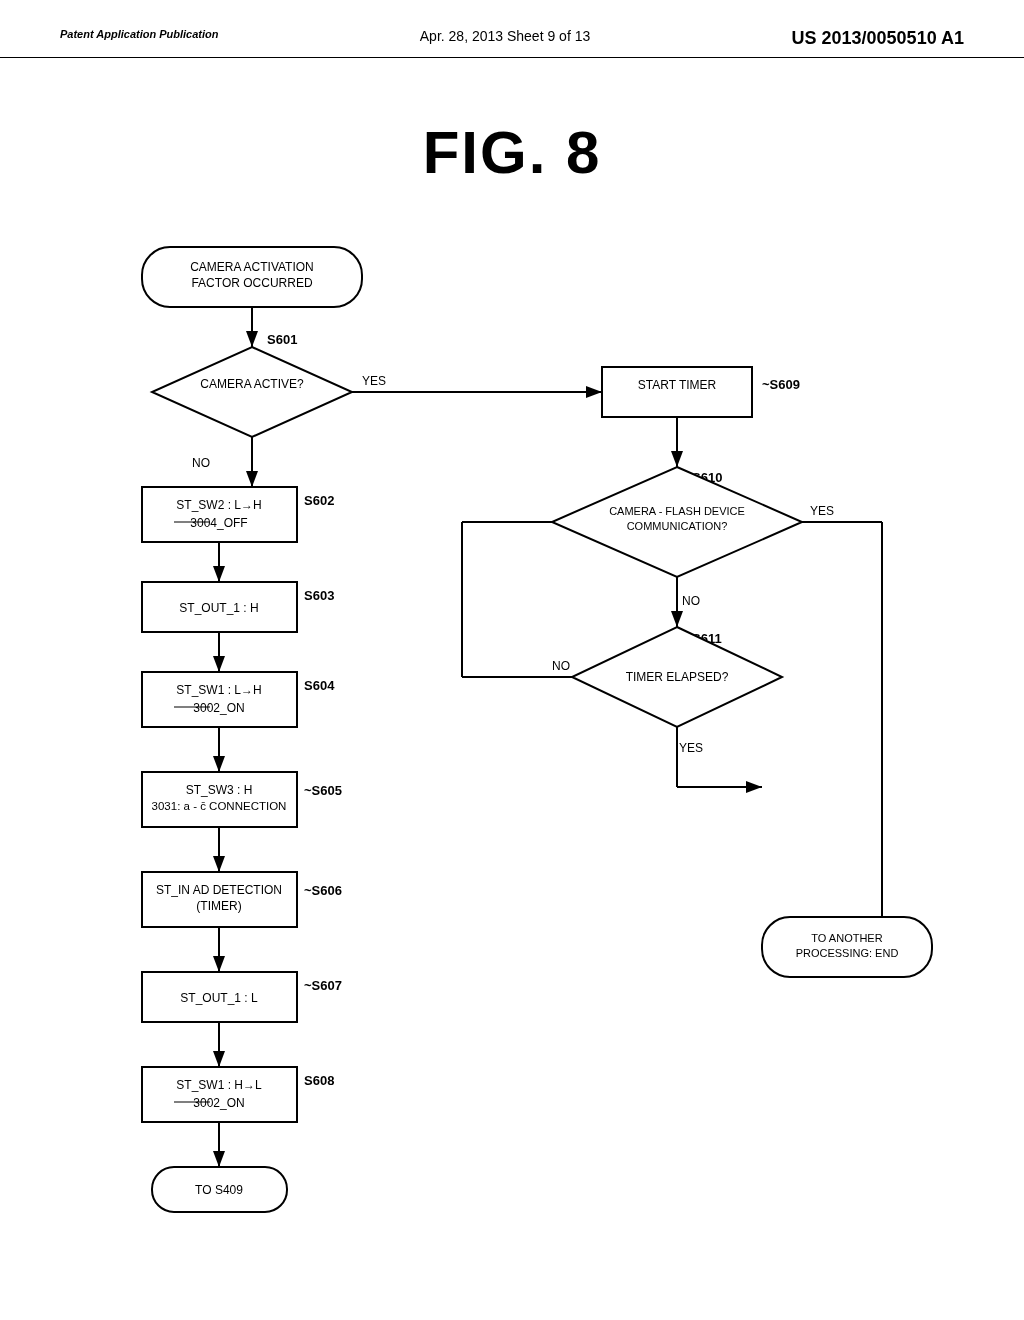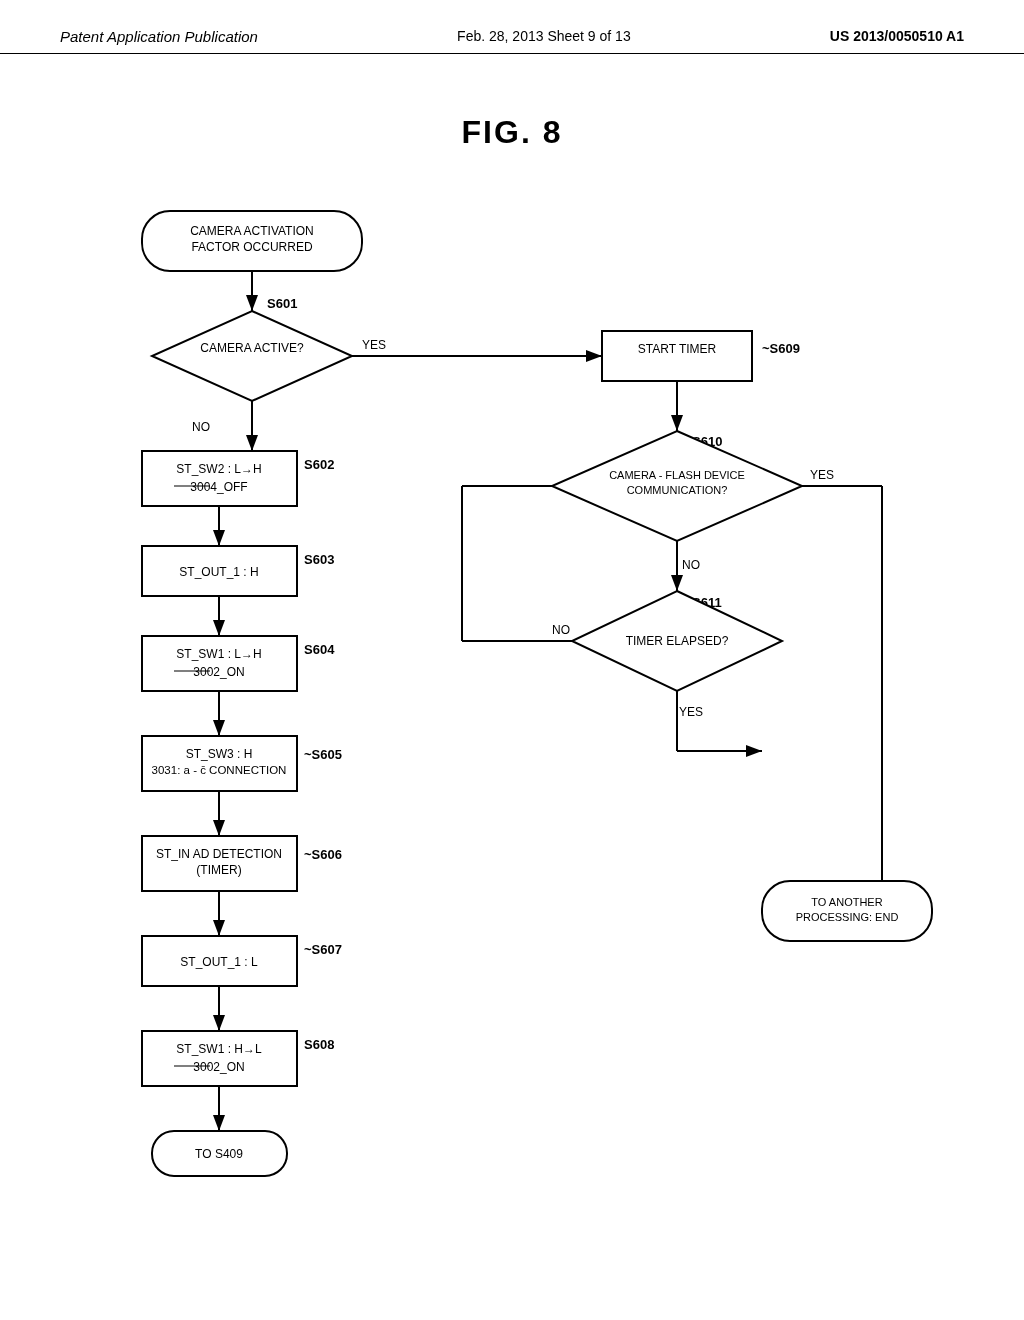--- a/index.html
+++ b/index.html
@@ -13,35 +13,35 @@
     }
     .page-header {
       display: flex;
       justify-content: space-between;
       align-items: flex-start;
       padding: 28px 60px 0 60px;
       border-bottom: 1px solid #000;
       padding-bottom: 8px;
     }
     .header-left {
-      font-size: 15px;
-      font-weight: normal;
+      font-size: 11px;
+      font-weight: bold;
       font-style: italic;
     }
     .header-center {
       font-size: 14px;
       text-align: center;
     }
     .header-right {
-      font-size: 14px;
+      font-size: 18px;
       font-weight: bold;
     }
     .figure-title {
       text-align: center;
-      font-size: 32px;
+      font-size: 60px;
       font-weight: bold;
       margin-top: 60px;
       margin-bottom: 40px;
       letter-spacing: 2px;
     }
     .diagram-area {
       position: relative;
       width: 900px;
       margin: 0 auto;
       height: 1100px;
@@ -54,21 +54,21 @@
       width: 100%;
       height: 100%;
       overflow: visible;
     }
   </style>
 </head>
 <body>
 
 <div class="page-header">
   <span class="header-left">Patent Application Publication</span>
-  <span class="header-center">Feb. 28, 2013   Sheet 9 of 13</span>
+  <span class="header-center">Apr. 28, 2013   Sheet 9 of 13</span>
   <span class="header-right">US 2013/0050510 A1</span>
 </div>
 
 <div class="figure-title">FIG. 8</div>
 
 <div class="diagram-area">
   <svg class="diagram-svg" viewBox="0 0 900 1100">
 
     <defs>
       <marker id="arrowhead" markerWidth="8" markerHeight="6" refX="8" refY="3" orient="auto">

